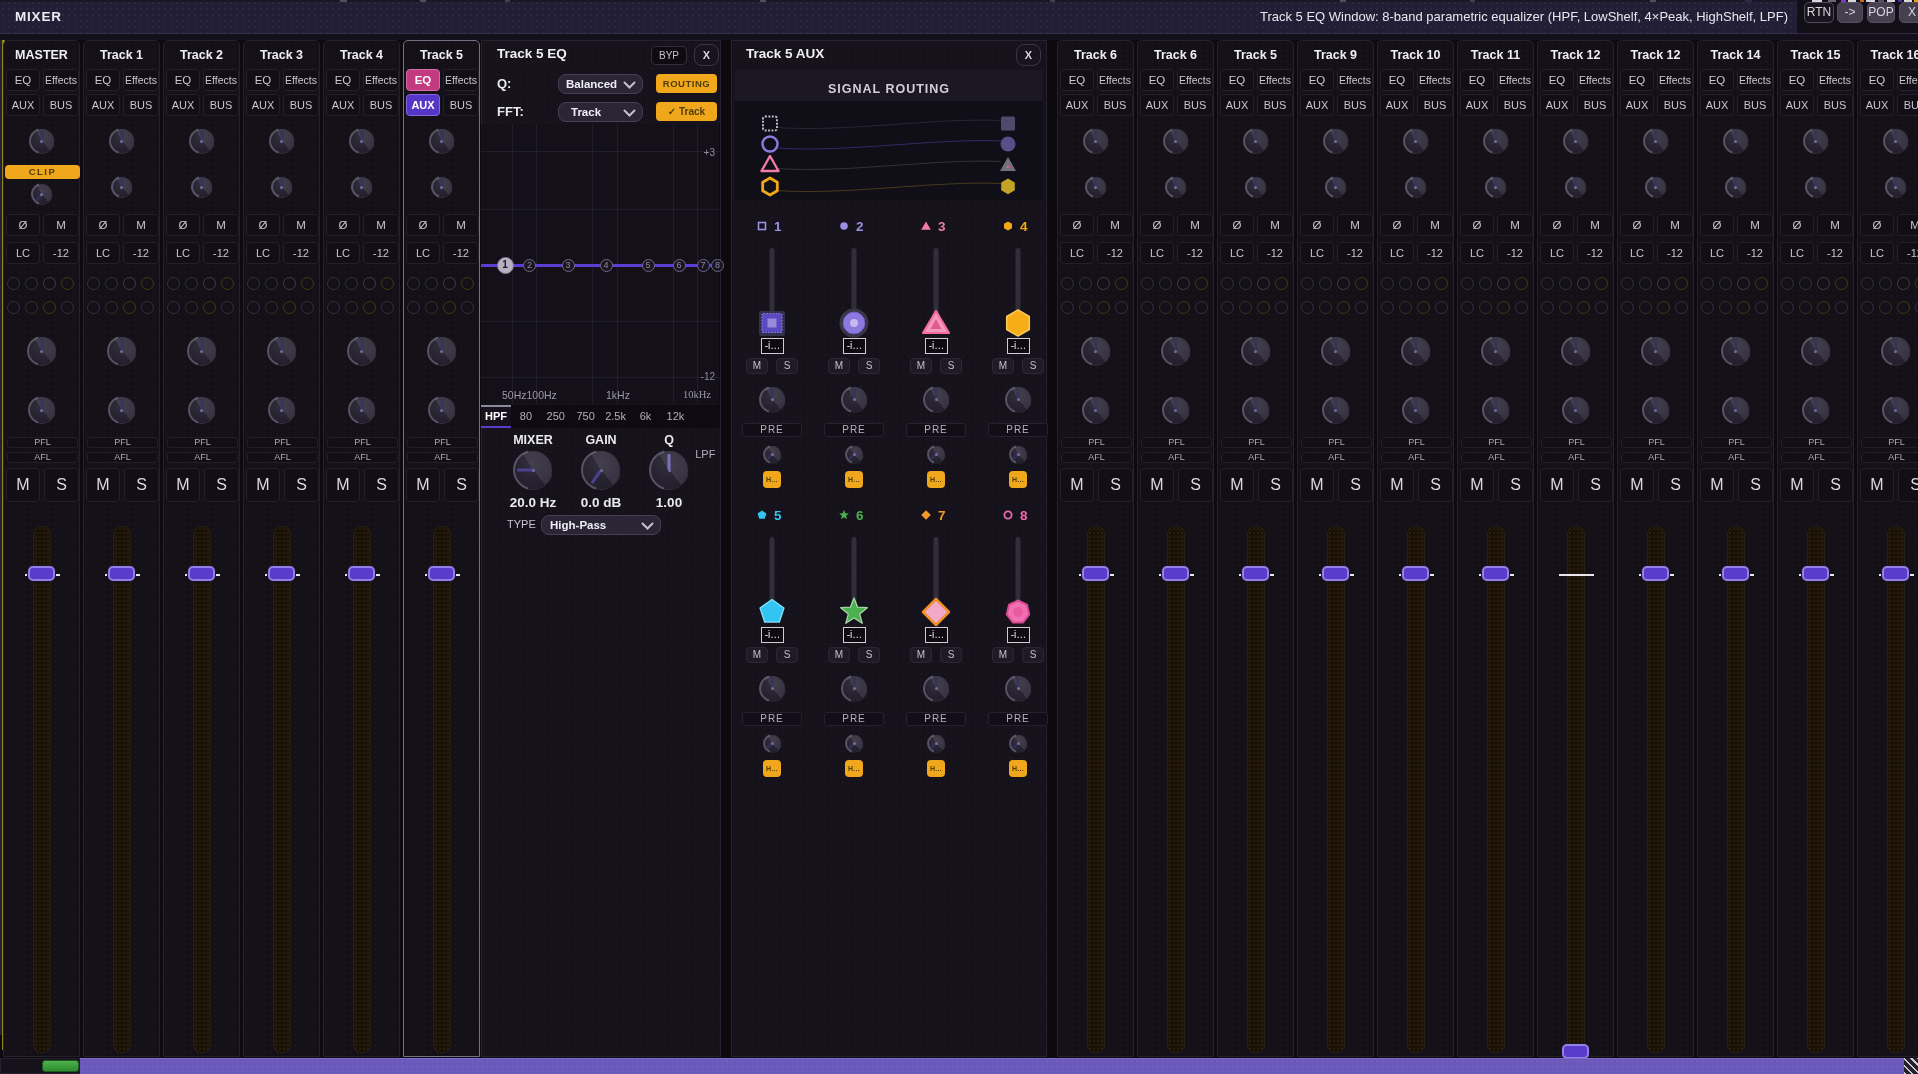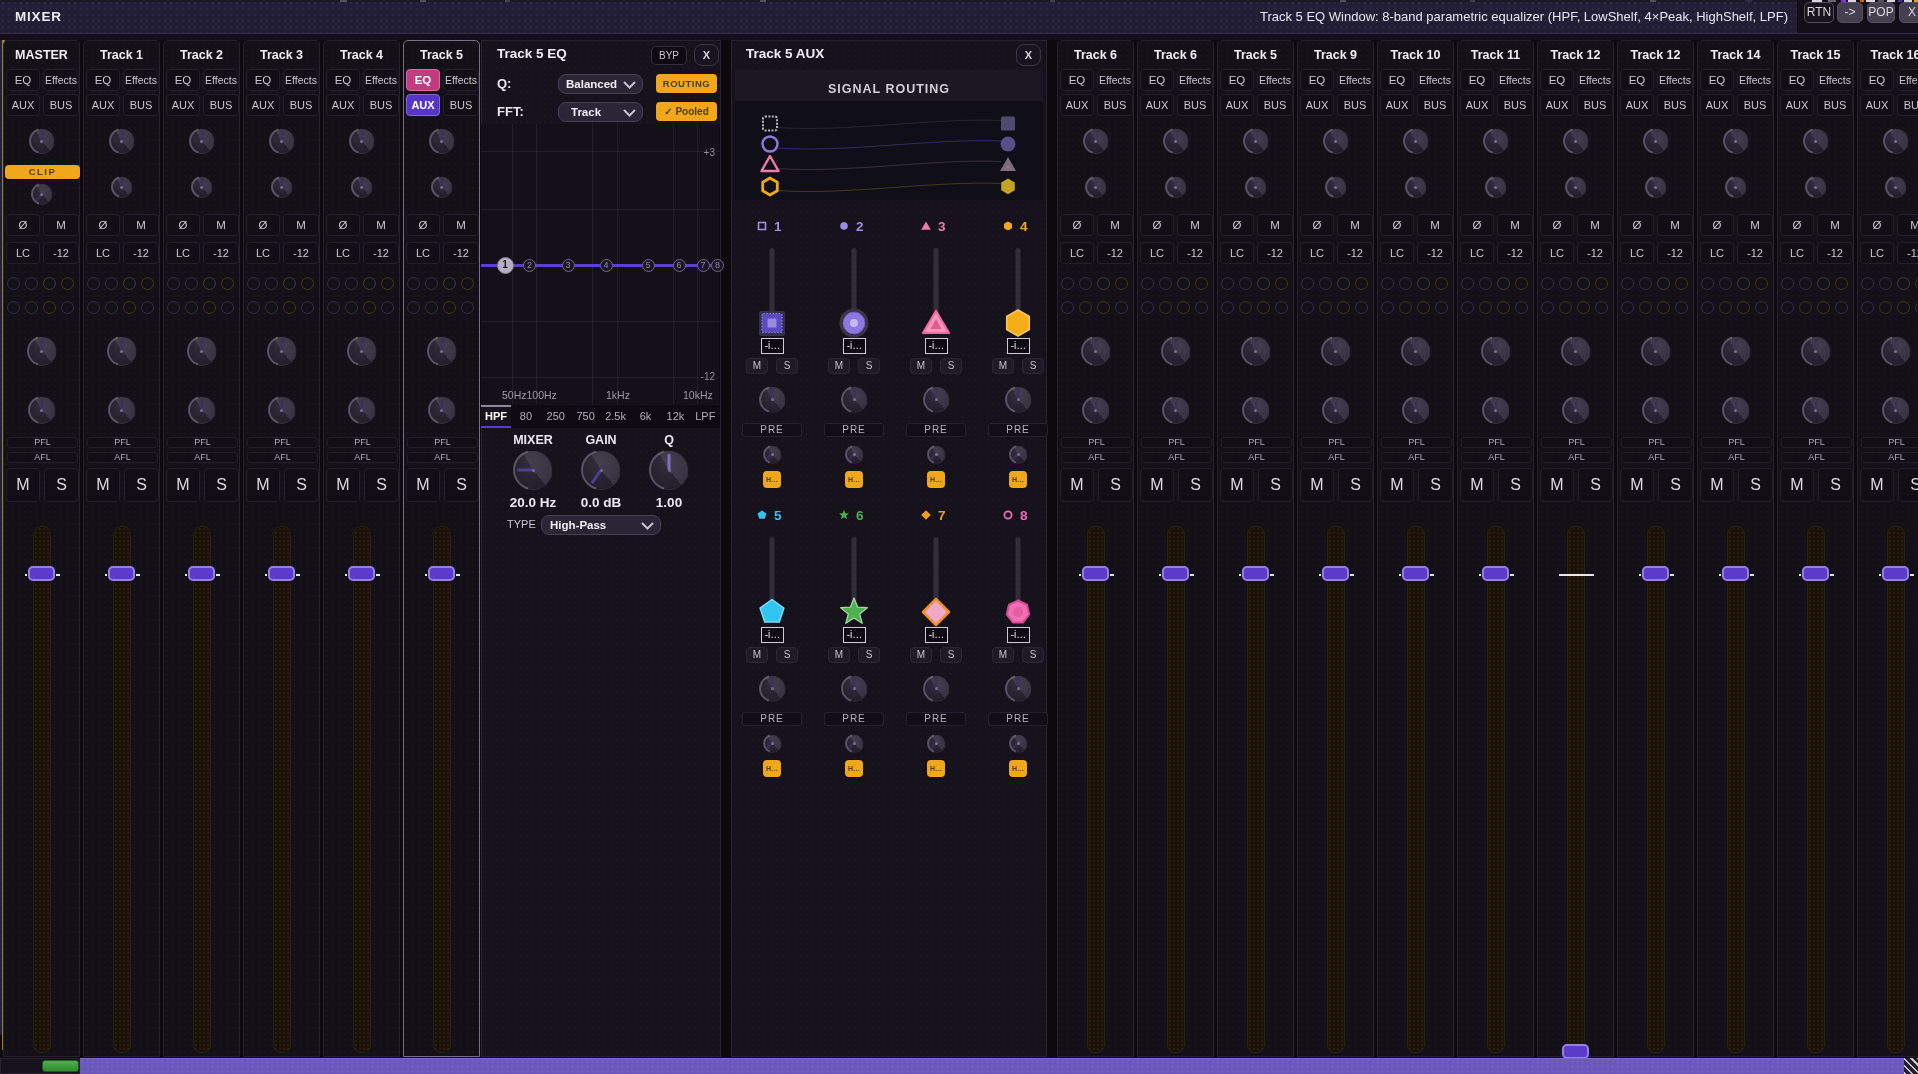--- a/index.html
+++ b/index.html
@@ -1370,21 +1370,21 @@
         <path d="M1.5 1.5 L6.5 6.5 L11.5 1.5" fill="none" stroke="#c5c2d0" stroke-width="2" stroke-linecap="round"></path>
       </svg>
     </div>
     <div class="ddown" style="left:558px;top:102px;width:85px;height:20px;">
       <span style="position:absolute;left:12px;top:2.5px;">Track</span>
       <svg width="13" height="8" viewBox="0 0 13 8" style="position:absolute;right:6px;top:6.0px;">
         <path d="M1.5 1.5 L6.5 6.5 L11.5 1.5" fill="none" stroke="#c5c2d0" stroke-width="2" stroke-linecap="round"></path>
       </svg>
     </div>
     <div class="obtn" style="left:656px;top:74px;width:61px;height:19px;font-size:9.5px;line-height:19px;letter-spacing:0.5px;">ROUTING</div>
-    <div class="obtn" style="left:656px;top:102px;width:61px;height:19px;font-size:10px;line-height:19px;">✓ Pooled</div>
+    <div class="obtn" style="left:656px;top:102px;width:61px;height:19px;font-size:10px;line-height:19px;">✓ Track</div>
     <div id="graph">
       <div class="gv" style="left:31px;"></div>
       <div class="gv" style="left:55px;"></div>
       <div class="gv" style="left:111px;"></div>
       <div class="gv" style="left:136px;"></div>
       <div class="gv" style="left:192px;"></div>
       <div class="gv" style="left:216px;"></div>
       <div class="gh" style="top:27px;"></div>
       <div class="gh" style="top:85px;"></div>
       <div class="gh" style="top:141px;"></div>
@@ -1396,31 +1396,31 @@
       <div class="node" style="left:80.5px;top:134.5px;width:13px;height:13px;background:#191622;border:1.5px solid #6e6888;color:#8d89a0;font-size:9px;line-height:10px;">3</div>
       <div class="node" style="left:118.5px;top:134.5px;width:13px;height:13px;background:#191622;border:1.5px solid #6e6888;color:#8d89a0;font-size:9px;line-height:10px;">4</div>
       <div class="node" style="left:160.5px;top:134.5px;width:13px;height:13px;background:#191622;border:1.5px solid #6e6888;color:#8d89a0;font-size:9px;line-height:10px;">5</div>
       <div class="node" style="left:191.5px;top:134.5px;width:13px;height:13px;background:#191622;border:1.5px solid #6e6888;color:#8d89a0;font-size:9px;line-height:10px;">6</div>
       <div class="node" style="left:215.5px;top:134.5px;width:13px;height:13px;background:#191622;border:1.5px solid #6e6888;color:#8d89a0;font-size:9px;line-height:10px;">7</div>
       <div class="node" style="left:230.0px;top:134.5px;width:13px;height:13px;background:#191622;border:1.5px solid #6e6888;color:#8d89a0;font-size:9px;line-height:10px;">8</div>
       <div class="glab" style="right:4px;top:23px;">+3</div>
       <div class="glab" style="right:4px;top:247px;">-12</div>
       <div class="flab" style="left:21px;top:265px;">50Hz100Hz</div>
       <div class="flab" style="left:125px;top:265px;">1kHz</div>
-      <div class="flab" style="left:202px;top:265px;">10kHz</div>
+      <div class="flab" style="left:202px;top:265px;font-family:Liberation Serif, serif;">10kHz</div>
     </div>
     <div id="bandrow">
       <div class="bcell on" style="left:0.0px;">HPF</div>
       <div class="bcell" style="left:29.9px;">80</div>
       <div class="bcell" style="left:59.8px;">250</div>
       <div class="bcell" style="left:89.69999999999999px;">750</div>
       <div class="bcell" style="left:119.6px;">2.5k</div>
       <div class="bcell" style="left:149.5px;">6k</div>
       <div class="bcell" style="left:179.39999999999998px;">12k</div>
-      <div class="bcell" style="left:209.29999999999998px;">LPF</div>
+      <div class="bcell" style="left:209.29999999999998px;margin-top:38px;">LPF</div>
     </div>
     <div class="eqlbl" style="left:511px;top:433px;width:44px;text-align:center;font-size:12.5px;">MIXER</div>
     <div class="eqlbl" style="left:579px;top:433px;width:44px;text-align:center;font-size:12.5px;">GAIN</div>
     <div class="eqlbl" style="left:647px;top:433px;width:44px;text-align:center;font-size:12.5px;">Q</div>
     <div class="kn" style="left:513.0px;top:450.0px;width:40px;height:40px;">
       <div class="sect"></div>
       <div class="arc"></div>
       <div class="arc2"></div>
       <div class="ptr" style="height:15.600000000000001px;background:#4a4290;transform:translateX(-50%) rotate(90deg);"></div>
       <div class="dot"></div>

